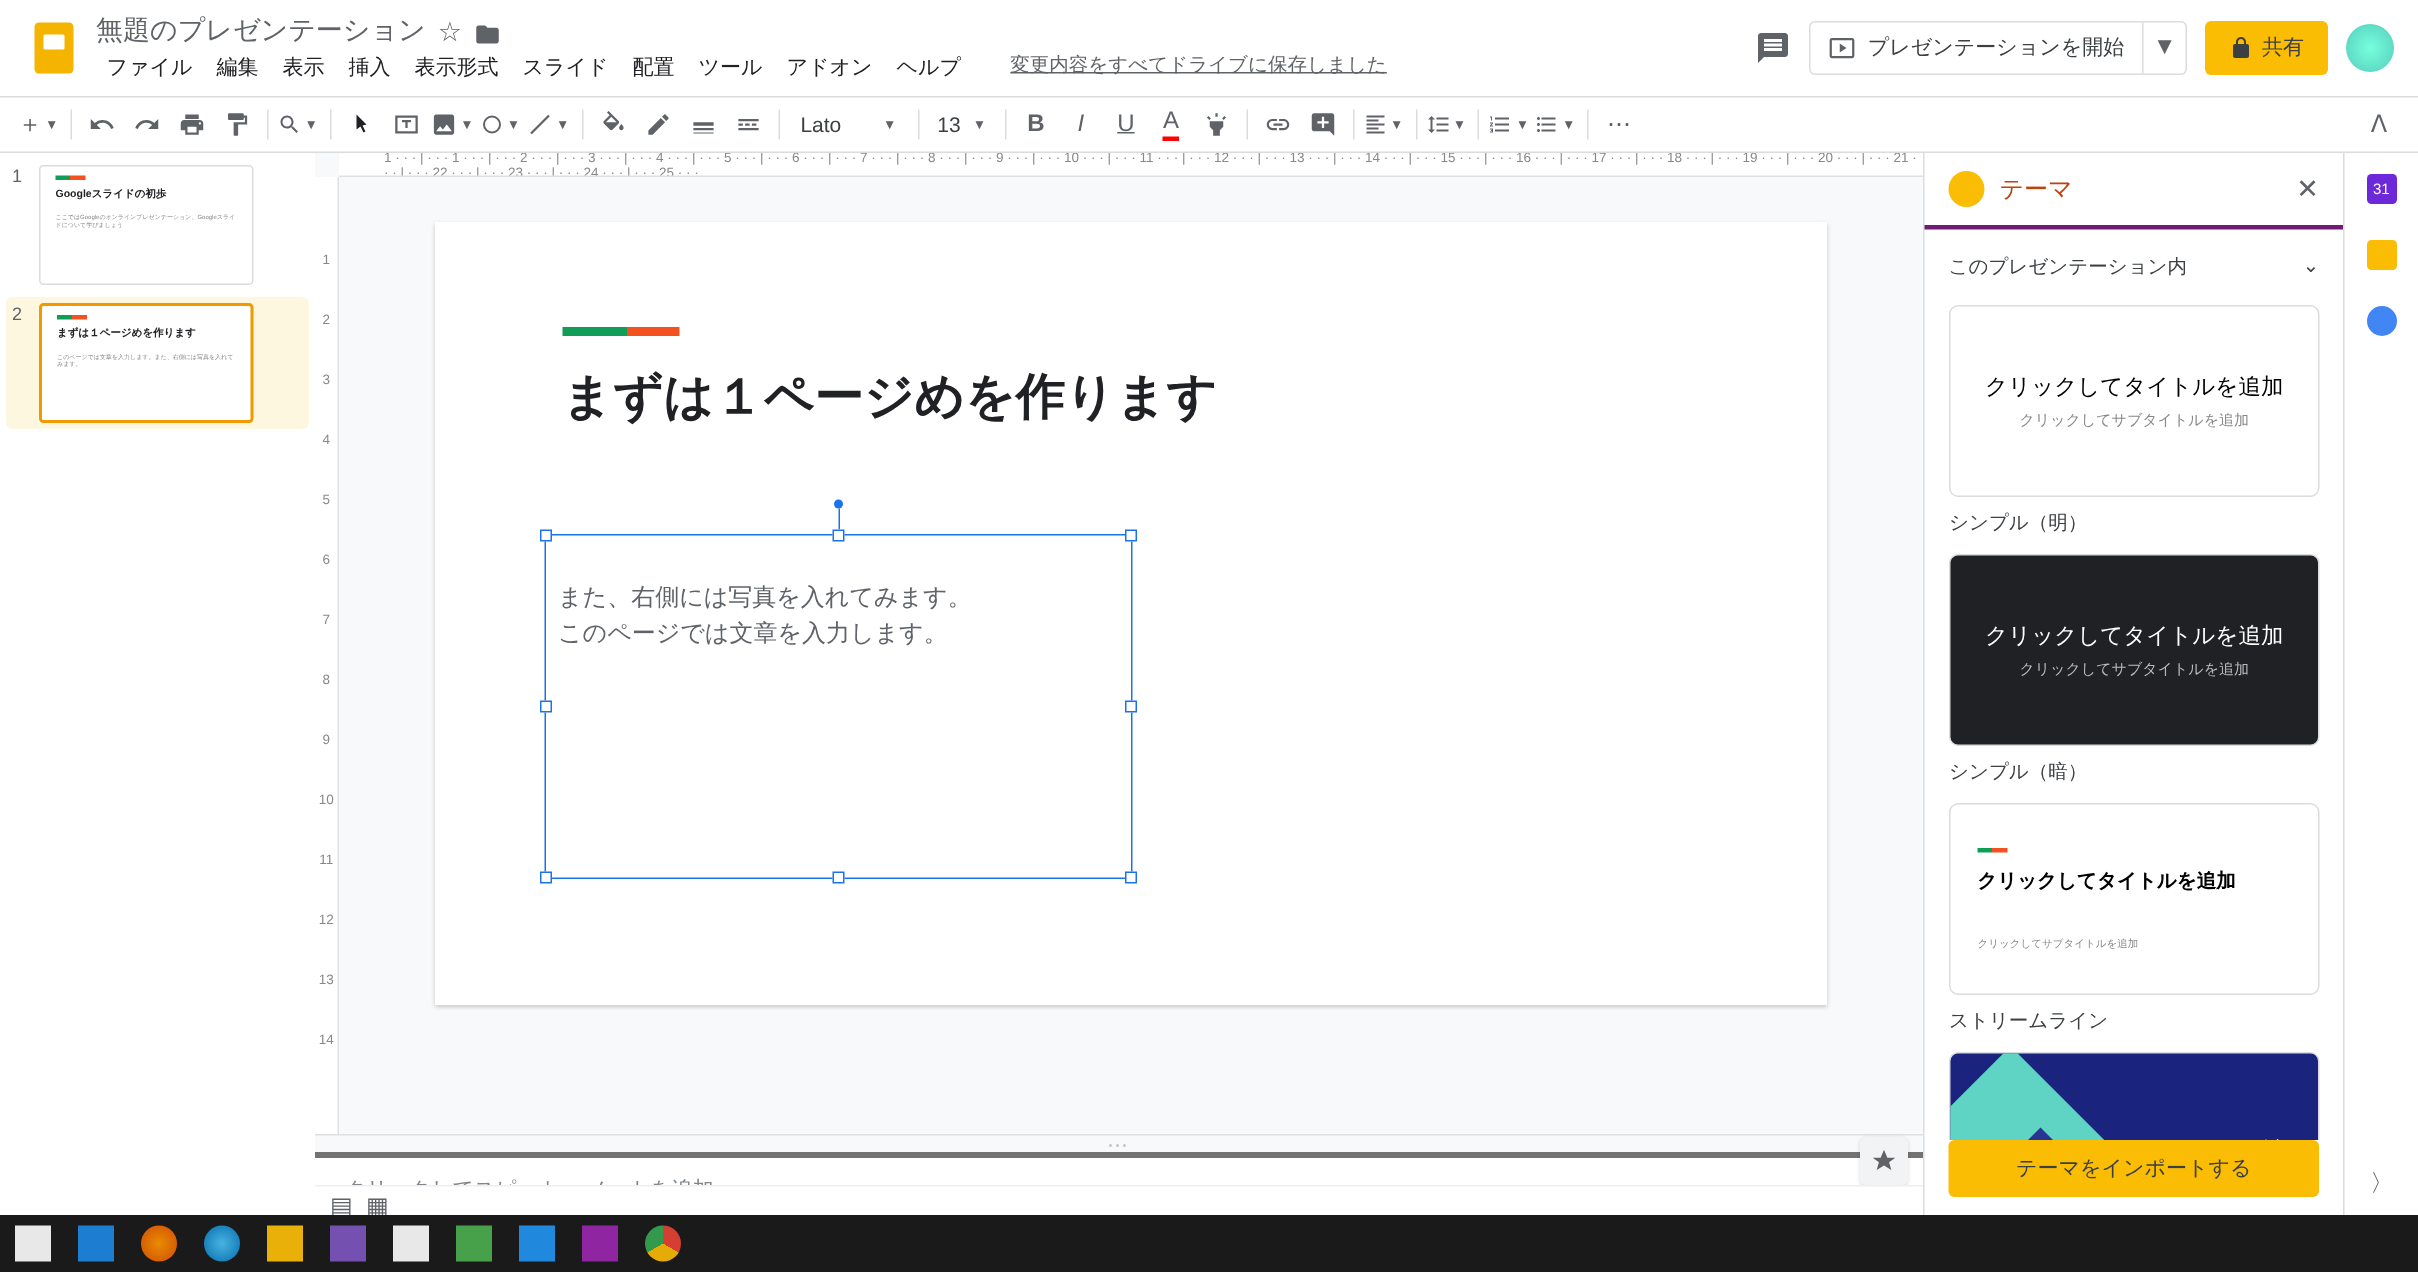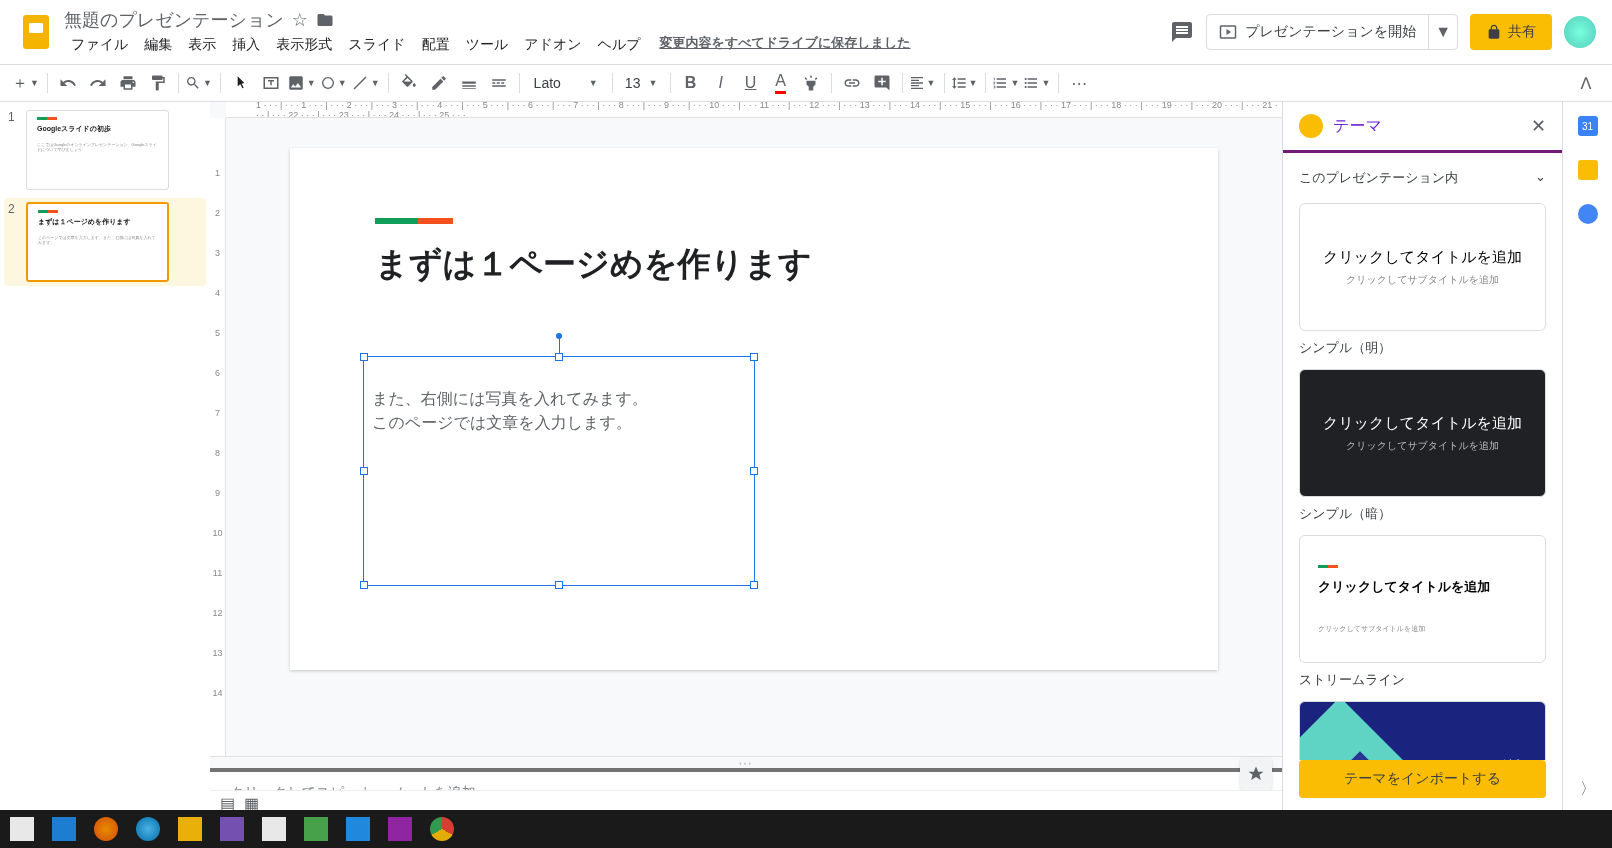--- a/index.html
+++ b/index.html
@@ -2,26 +2,26 @@
 <html><head>
 <meta charset="utf-8">
 <style>
 * { margin: 0; padding: 0; box-sizing: border-box; font-family: Arial, "Hiragino Sans", "Hiragino Kaku Gothic ProN", Meiryo, sans-serif; }
 body { background: #fff; overflow: hidden; width: 1612px; height: 848px; position: relative; }
 .header { height: 64px; display: flex; align-items: center; padding: 0 16px; border-bottom: none; }
 .logo { width: 40px; height: 40px; display: flex; align-items: center; justify-content: center; margin-right: 8px; }
 .logo-box { width: 26px; height: 34px; background: #f4b400; border-radius: 3px; position: relative; }
 .logo-box::after { content: ""; position: absolute; top: 8px; left: 6px; width: 14px; height: 10px; background: #fff; border-radius: 1px; }
 .title-area { flex: 1; display: flex; flex-direction: column; }
-.title-row { display: flex; align-items: center; gap: 8px; }
+.title-row { display: flex; align-items: flex-end; gap: 8px; }
 .doc-title { font-size: 18px; color: #5f6368; }
 .star-icon, .folder-icon { color: #5f6368; font-size: 18px; cursor: pointer; }
 .menu-bar { display: flex; gap: 2px; margin-top: 2px; font-size: 14px; color: #202124; }
 .menu-item { padding: 2px 7px; cursor: pointer; border-radius: 3px; }
-.save-status { font-size: 13px; color: #5f6368; text-decoration: underline; margin-left: 10px; font-weight: bold; }
+.save-status { font-size: 13px; color: #5f6368; text-decoration: underline; margin-left: 24px; }
 .header-right { display: flex; align-items: center; gap: 12px; }
 .comment-icon { color: #5f6368; font-size: 22px; cursor: pointer; }
 .present-btn { display: flex; align-items: center; border: 1px solid #dadce0; border-radius: 4px; height: 36px; cursor: pointer; }
 .present-main { padding: 0 12px; display: flex; align-items: center; gap: 8px; color: #3c4043; font-size: 14px; }
 .present-drop { padding: 0 6px; border-left: 1px solid #dadce0; height: 100%; display: flex; align-items: center; color: #5f6368; }
 .share-btn { background: #fbbc04; color: #3c4043; font-weight: 500; padding: 0 16px; height: 36px; border-radius: 4px; display: flex; align-items: center; gap: 6px; cursor: pointer; font-size: 14px; }
 .avatar { width: 32px; height: 32px; border-radius: 50%; background: radial-gradient(circle, #7fd 0%, #5cb 100%); cursor: pointer; }
 .toolbar { height: 38px; border-top: 1px solid #dadce0; border-bottom: 1px solid #dadce0; display: flex; align-items: center; padding: 0 12px; gap: 2px; }
 .tb-btn { min-width: 28px; height: 28px; display: flex; align-items: center; justify-content: center; color: #5f6368; cursor: pointer; border-radius: 3px; font-size: 16px; }
 .tb-btn.with-drop { padding-right: 2px; }
@@ -60,21 +60,21 @@
 .handle.bm { bottom: -4px; left: calc(50% - 4px); }
 .handle.br { bottom: -4px; right: -4px; }
 .rot-handle { position: absolute; top: -24px; left: calc(50% - 3px); width: 6px; height: 6px; border-radius: 50%; background: #1a73e8; }
 .rot-line { position: absolute; top: -18px; left: 50%; width: 1px; height: 14px; background: #1a73e8; }
 .notes-resize { height: 12px; background: #f8f9fa; border-top: 1px solid #e0e0e0; display: flex; align-items: center; justify-content: center; cursor: ns-resize; }
 .notes-dots { color: #bbb; font-size: 14px; letter-spacing: 2px; line-height: 4px; }
 .speaker-notes { background: #fff; padding: 12px 20px; color: #80868b; font-size: 14px; height: 42px; border-top: 4px solid #737373; }
 .theme-panel { width: 280px; border-left: 1px solid #dadce0; display: flex; flex-direction: column; background: #fff; }
 .theme-header { display: flex; align-items: center; padding: 12px 16px; gap: 10px; }
 .theme-palette-icon { width: 24px; height: 24px; background: #fbbc04; border-radius: 50%; position: relative; }
-.theme-title { font-size: 16px; color: #6d28d9; flex: 1; }
+.theme-title { font-size: 16px; color: #c2410c; flex: 1; }
 .theme-close { color: #5f6368; font-size: 18px; cursor: pointer; }
 .theme-section { padding: 8px 16px; border-top: 3px solid #701a75; }
 .theme-sec-title { display: flex; justify-content: space-between; font-size: 13px; color: #3c4043; padding: 8px 0; cursor: pointer; }
 .theme-list { flex: 1; overflow-y: auto; padding: 0 16px; }
 .theme-card { border: 1px solid #dadce0; border-radius: 6px; margin-bottom: 8px; height: 128px; display: flex; flex-direction: column; align-items: center; justify-content: center; cursor: pointer; background: #fff; }
 .theme-card.dark { background: #202124; color: #fff; }
 .theme-card-title { font-size: 15px; font-weight: 500; }
 .theme-card-sub { font-size: 10px; color: #888; margin-top: 6px; }
 .theme-card.dark .theme-card-sub { color: #bbb; }
 .theme-card.stream { align-items: flex-start; padding: 18px; }
@@ -82,21 +82,21 @@
 .theme-card.stream .theme-card-title { font-size: 13px; font-weight: bold; }
 .theme-card.stream .theme-card-sub { font-size: 7px; margin-top: 28px; }
 .theme-card.focus { background: #1a237e; color: #fff; position: relative; overflow: hidden; align-items: flex-end; padding: 18px; }
 .theme-card.focus .shape1 { position: absolute; left: -20px; top: 20px; width: 120px; height: 120px; background: #5fd4c4; transform: rotate(45deg); }
 .theme-card.focus .shape2 { position: absolute; left: 10px; top: 70px; width: 100px; height: 100px; background: #283593; transform: rotate(45deg); }
 .theme-card.focus .theme-card-title { font-size: 12px; position: relative; z-index: 2; }
 .theme-label { font-size: 13px; color: #3c4043; margin-bottom: 12px; }
 .import-btn { background: #fbbc04; text-align: center; padding: 10px; margin: 0 16px 12px; border-radius: 4px; font-size: 14px; color: #3c4043; cursor: pointer; }
 .right-bar { width: 50px; border-left: 1px solid #dadce0; display: flex; flex-direction: column; align-items: center; gap: 24px; padding-top: 14px; }
 .rb-icon { width: 20px; height: 20px; cursor: pointer; border-radius: 3px; }
-.rb-cal { background: #3b82f6; position: relative; color: #fff; font-size: 10px; display: flex; align-items: center; justify-content: center; }
+.rb-cal { background: #6d28d9; position: relative; color: #fff; font-size: 10px; display: flex; align-items: center; justify-content: center; }
 .rb-keep { background: #fbbc04; }
 .rb-tasks { background: #4285f4; border-radius: 50%; }
 .taskbar { position: absolute; bottom: 0; left: 0; right: 0; height: 38px; background: #1a1a1a; display: flex; align-items: center; padding: 0 10px; gap: 18px; }
 .tb-task-icon { width: 24px; height: 24px; cursor: pointer; opacity: 0.9; }
 .bottom-bar { position: absolute; bottom: 38px; left: 210px; right: 330px; height: 20px; display: flex; align-items: center; padding: 0 10px; gap: 10px; background: #fff; border-top: 1px solid #eee; }
 .view-icon { width: 14px; height: 14px; cursor: pointer; color: #5f6368; }
 .explore-btn { position: absolute; right: 340px; bottom: 58px; width: 32px; height: 32px; background: #f1f3f4; border-radius: 4px; display: flex; align-items: center; justify-content: center; cursor: pointer; color: #5f6368; box-shadow: 0 1px 3px rgba(0,0,0,0.15); }
 svg { display: block; }
 .rb-arrow { position: absolute; bottom: 48px; right: 16px; color: #5f6368; cursor: pointer; }
 </style>

